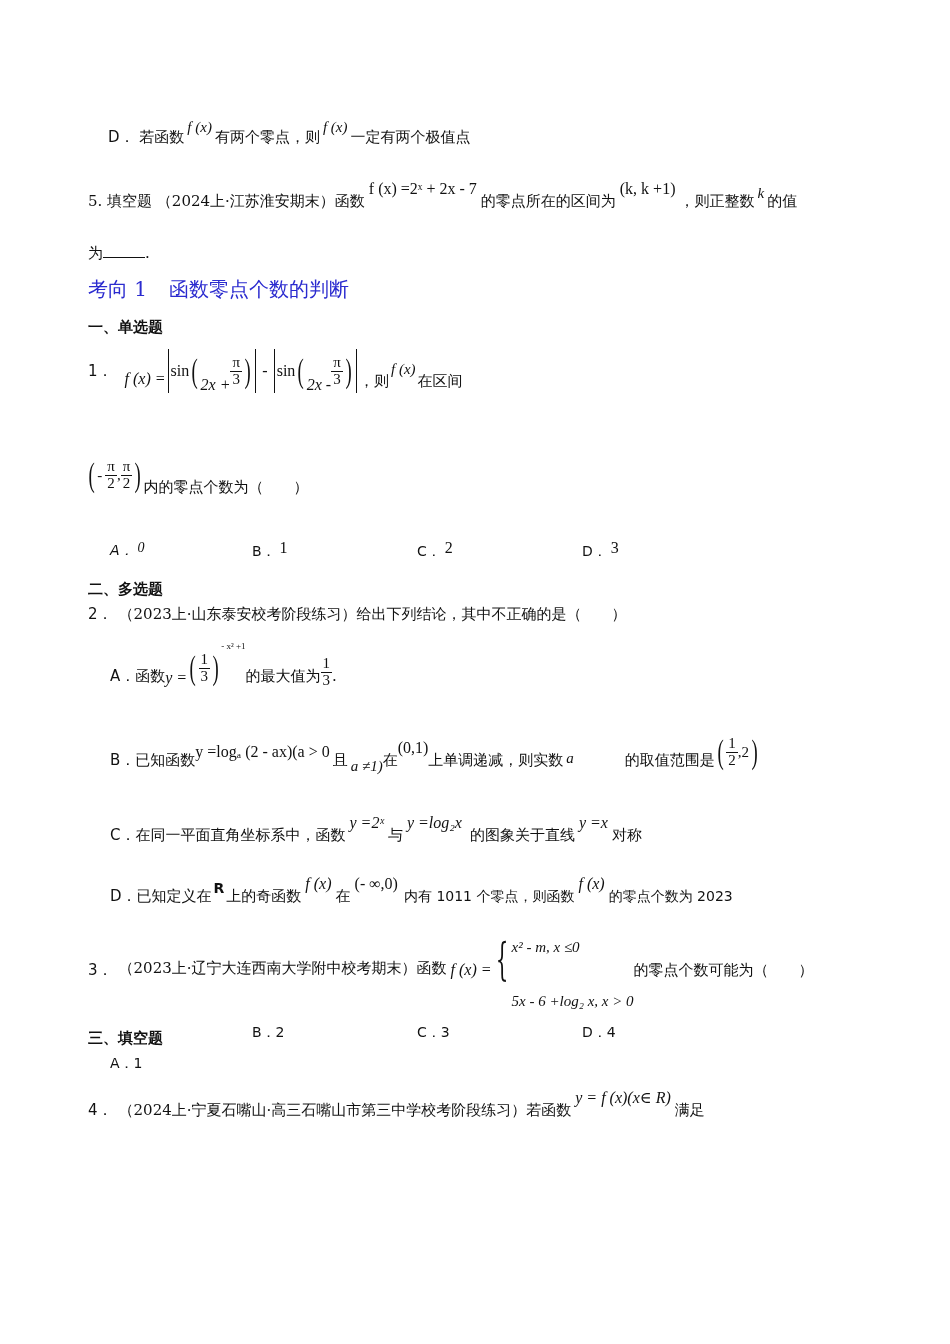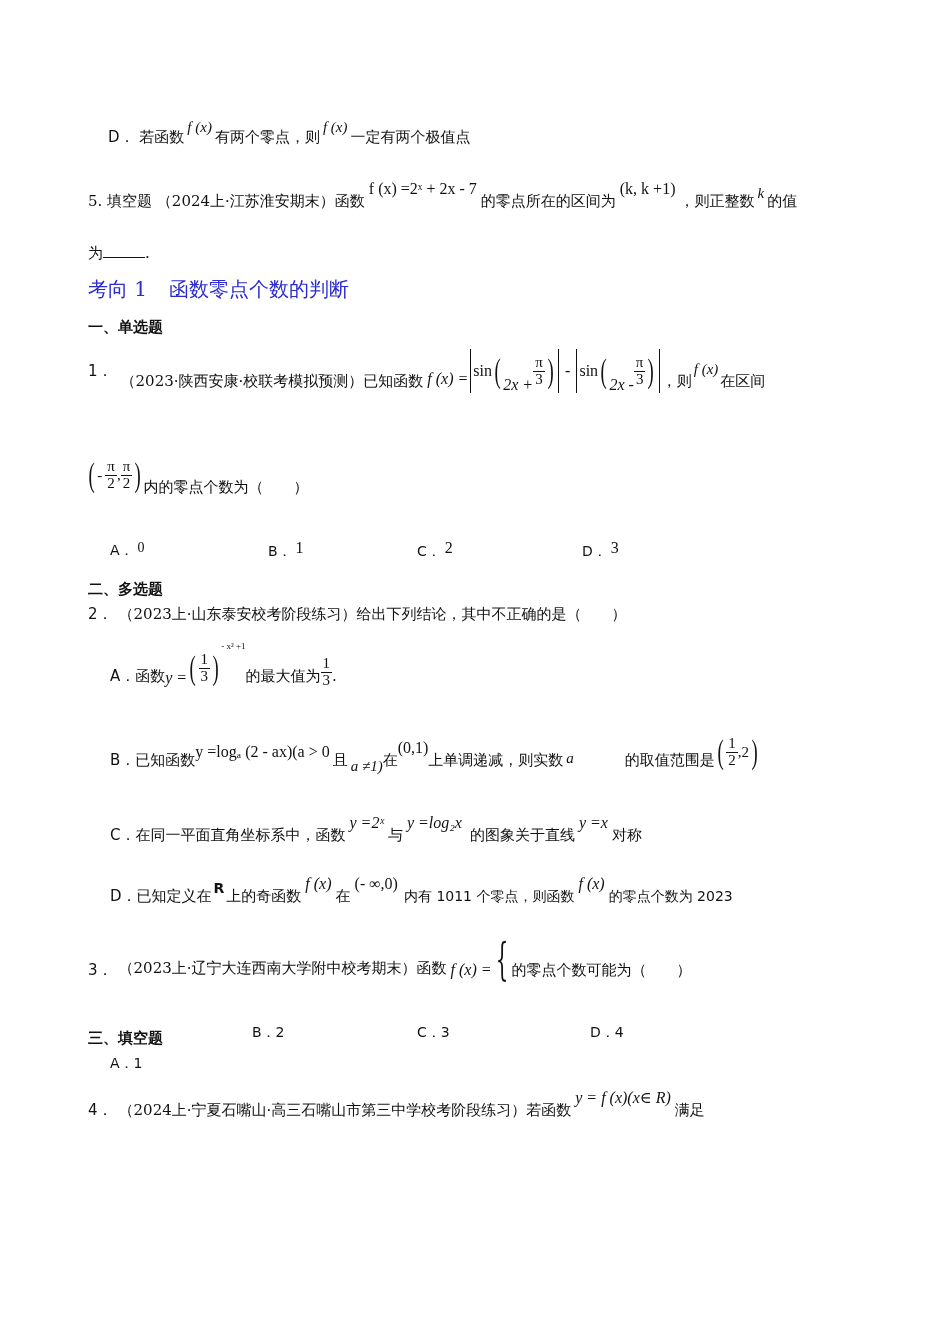--- a/index.html
+++ b/index.html
@@ -38,21 +38,20 @@
 </div>
 
 <div class="abs heading-blue" style="left:88px; top:276px;">
   <span>考向 1</span><span style="display:inline-block; width:22px;"></span><span>函数零点个数的判断</span>
 </div>
 
 <div class="abs sec sans" style="left:88px; top:318px;">一、单选题</div>
 
 <div class="abs" style="left:88px; top:346px; height:50px; display:flex; align-items:center; font-size:15px;">
   <span class="sans" style="margin-right:8px;">1．</span>
-  <span style="position:relative; top:10px;">（2023·陕西安康·校联考模拟预测）已知函数</span>
   <span class="math" style="display:inline-flex; align-items:center; font-size:16px; margin-left:4px;">
     <span class="mi" style="position:relative; top:-6px;">f (x) =</span>
     <span class="bar"></span>
     <span>sin</span>
     <span class="big-paren">(</span>
     <span class="mi">2x +</span>
     <span class="frac">
         <span class="num">π</span>
         <span class="den">3</span>
       </span>
@@ -86,22 +85,22 @@
     <span>,</span>
     <span class="frac">
         <span class="num">π</span>
         <span class="den">2</span>
       </span>
     <span class="big-paren">)</span>
   </span>
   <span style="position:relative; top:12px;">内的零点个数为（　　）</span>
 </div>
 
-<div class="abs opt" style="left:110px; top:542px;"><span class="sans">A．</span><span class="serif" style="position:relative; top:-3px; margin-left:4px;">0</span></div>
-<div class="abs opt" style="left:268px; top:542px;"><span class="sans">B．</span><span class="serif" style="position:relative; top:-3px; margin-left:4px; font-size:16px;">1</span></div>
+<div class="abs opt" style="left:110px; top:542px;font-style:italic;"><span class="sans">A．</span><span class="serif" style="position:relative; top:-3px; margin-left:4px;">0</span></div>
+<div class="abs opt" style="left:252px; top:542px;"><span class="sans">B．</span><span class="serif" style="position:relative; top:-3px; margin-left:4px; font-size:16px;">1</span></div>
 <div class="abs opt" style="left:417px; top:542px;"><span class="sans">C．</span><span class="serif" style="position:relative; top:-3px; margin-left:4px; font-size:16px;">2</span></div>
 <div class="abs opt" style="left:582px; top:542px;"><span class="sans">D．</span><span class="serif" style="position:relative; top:-3px; margin-left:4px; font-size:16px;">3</span></div>
 
 <div class="abs sec sans" style="left:88px; top:580px;">二、多选题</div>
 
 <div class="abs" style="left:88px; top:605px; font-size:15px;">
   <span class="sans" style="margin-right:6px;">2．</span><span>（2023上·山东泰安校考阶段练习）给出下列结论，其中不正确的是（　　）</span>
 </div>
 
 <div class="abs" style="left:110px; top:640px; height:56px; display:flex; align-items:center; font-size:15px;">
@@ -153,25 +152,29 @@
 
 <div class="abs" style="left:110px; top:887px; font-size:15px;">
   <span class="sans">D．</span><span>已知定义在</span><span class="sans bold" style="position:relative; top:-8px; margin:0 2px; font-size:14px;">R</span><span>上的奇函数</span><span class="math mi" style="position:relative; top:-12px; margin:0 4px; font-size:16px;">f (x)</span><span>在</span><span class="math" style="position:relative; top:-12px; margin:0 6px 0 4px; font-size:16px;">(- ∞,0)</span><span class="sans" style="font-size:14px;">内有 1011 个零点，则函数</span><span class="math mi" style="position:relative; top:-12px; margin:0 4px; font-size:16px;">f (x)</span><span class="sans" style="font-size:14px;">的零点个数为 2023</span>
 </div>
 
 <div class="abs" style="left:88px; top:930px; height:60px; display:flex; align-items:center; font-size:15px;">
   <span class="sans" style="margin-right:6px; position:relative; top:10px;">3．</span>
   <span style="position:relative; top:8px;">（2023上·辽宁大连西南大学附中校考期末）函数</span>
   <span class="math mi" style="position:relative; top:-4px; margin-left:4px; font-size:16px;">f (x) =</span>
   <span class="brace">{</span>
+  <span class="math" style="display:inline-flex; flex-direction:column; font-size:15px; line-height:26px;">
+    <span class="mi">x² - m, x ≤0</span>
+    <span class="mi">5x - 6 +log₂ x, x &gt; 0</span>
+  </span>
   <span style="position:relative; top:10px;font-family:Liberation Mono, monospace;">的零点个数可能为（　　）</span>
 </div>
 
 <div class="abs opt sans" style="left:110px; top:1055px;"><span>A．</span><span>1</span></div>
 <div class="abs opt sans" style="left:252px; top:1024px;"><span>B．</span><span>2</span></div>
 <div class="abs opt sans" style="left:417px; top:1024px;"><span>C．</span><span>3</span></div>
-<div class="abs opt sans" style="left:582px; top:1024px;margin-left:8px;"><span>D．</span><span>4</span></div>
+<div class="abs opt sans" style="left:582px; top:1024px;"><span>D．</span><span>4</span></div>
 
 <div class="abs sec sans" style="left:88px; top:1029px;">三、填空题</div>
 
 <div class="abs" style="left:88px; top:1100px; font-size:15px;">
   <span class="sans" style="margin-right:6px;">4．</span><span>（2024上·宁夏石嘴山·高三石嘴山市第三中学校考阶段练习）若函数</span><span class="math mi" style="position:relative; top:-12px; margin:0 4px; font-size:16px;">y = f (x)(x∈ R)</span><span>满足</span>
 </div>
 
 </body></html>

